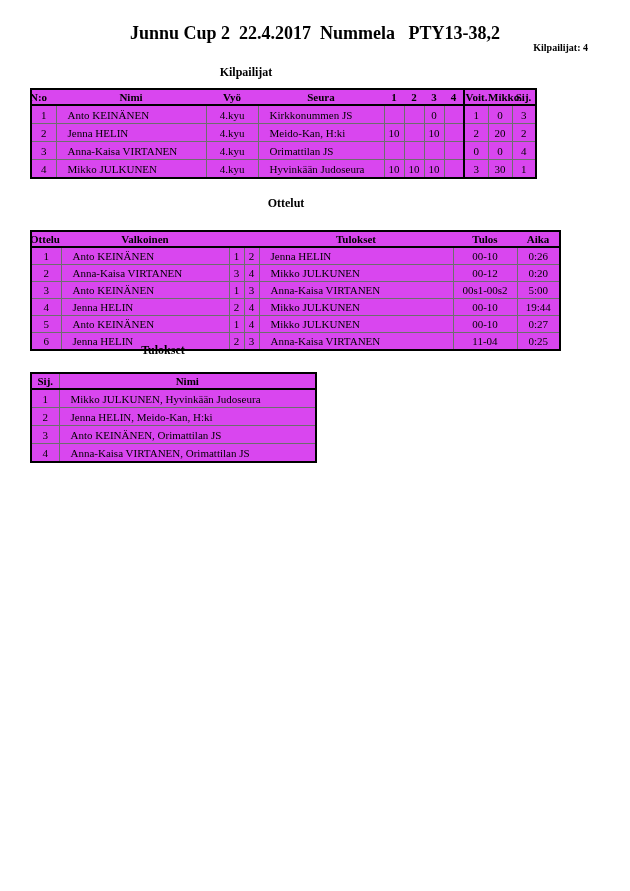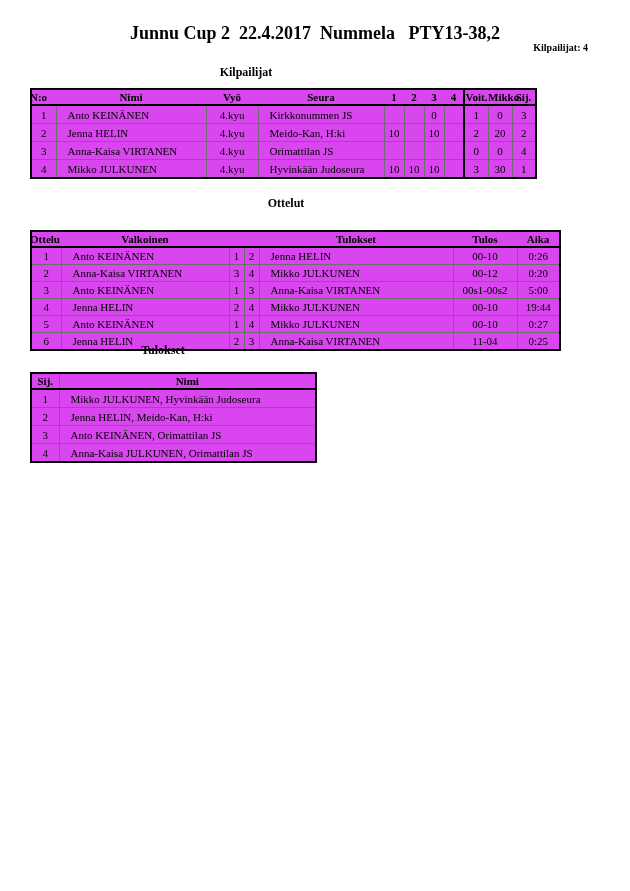--- a/index.html
+++ b/index.html
@@ -245,18 +245,18 @@
       <tr>
         <td class="tc">2</td>
         <td class="tl">Jenna HELIN, Meido-Kan, H:ki</td>
       </tr>
       <tr>
         <td class="tc">3</td>
         <td class="tl">Anto KEINÄNEN, Orimattilan JS</td>
       </tr>
       <tr>
         <td class="tc">4</td>
-        <td class="tl">Anna-Kaisa JULKUNEN, Orimattilan JS</td>
+        <td class="tl">Anna-Kaisa VIRTANEN, Orimattilan JS</td>
       </tr>
     </tbody>
   </table>
 
 </div>
 
 </body></html>

